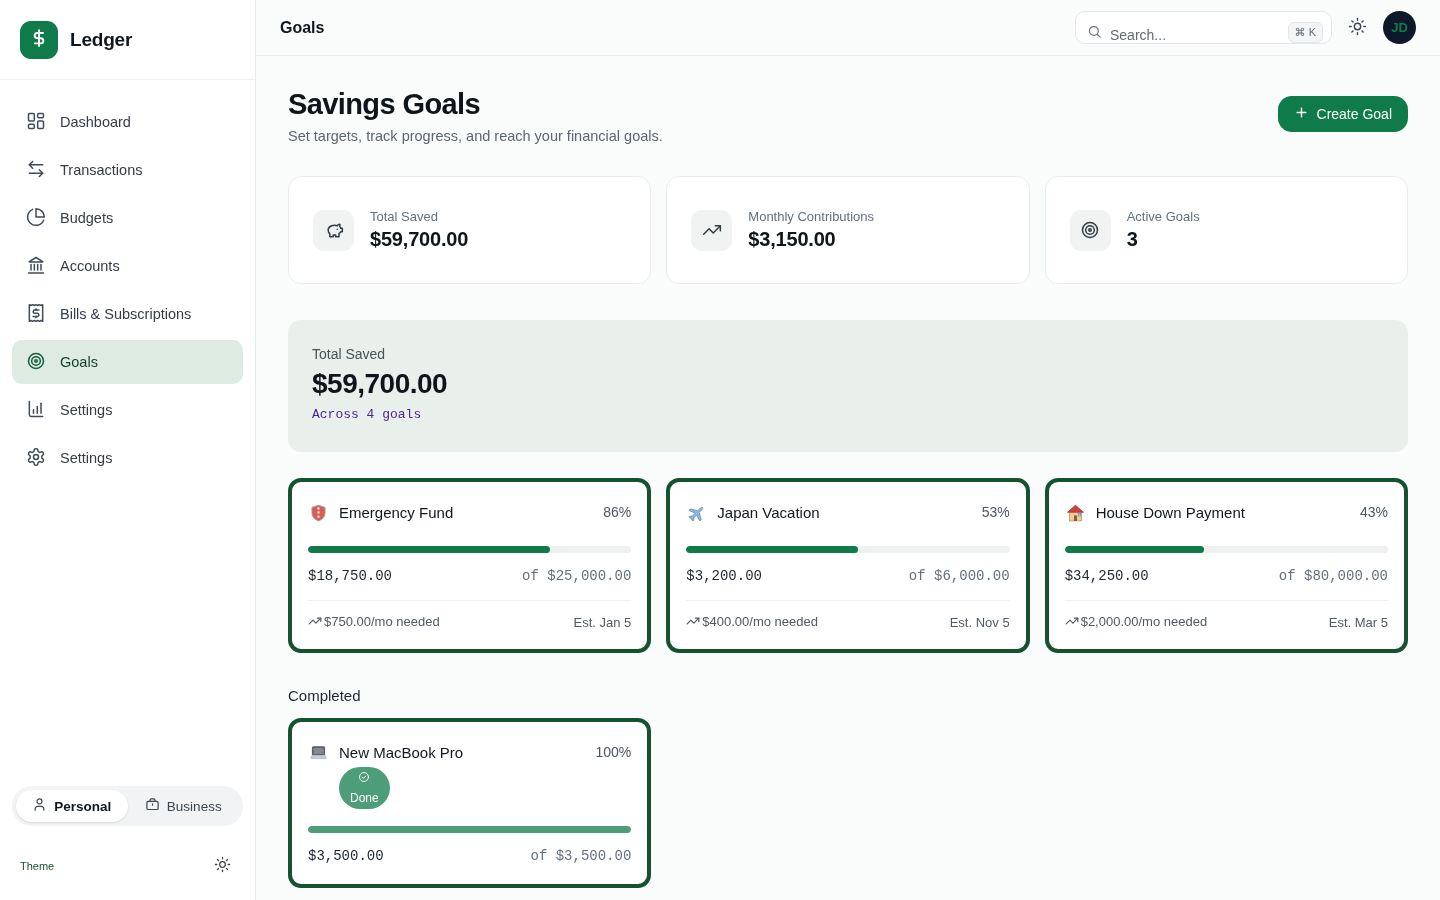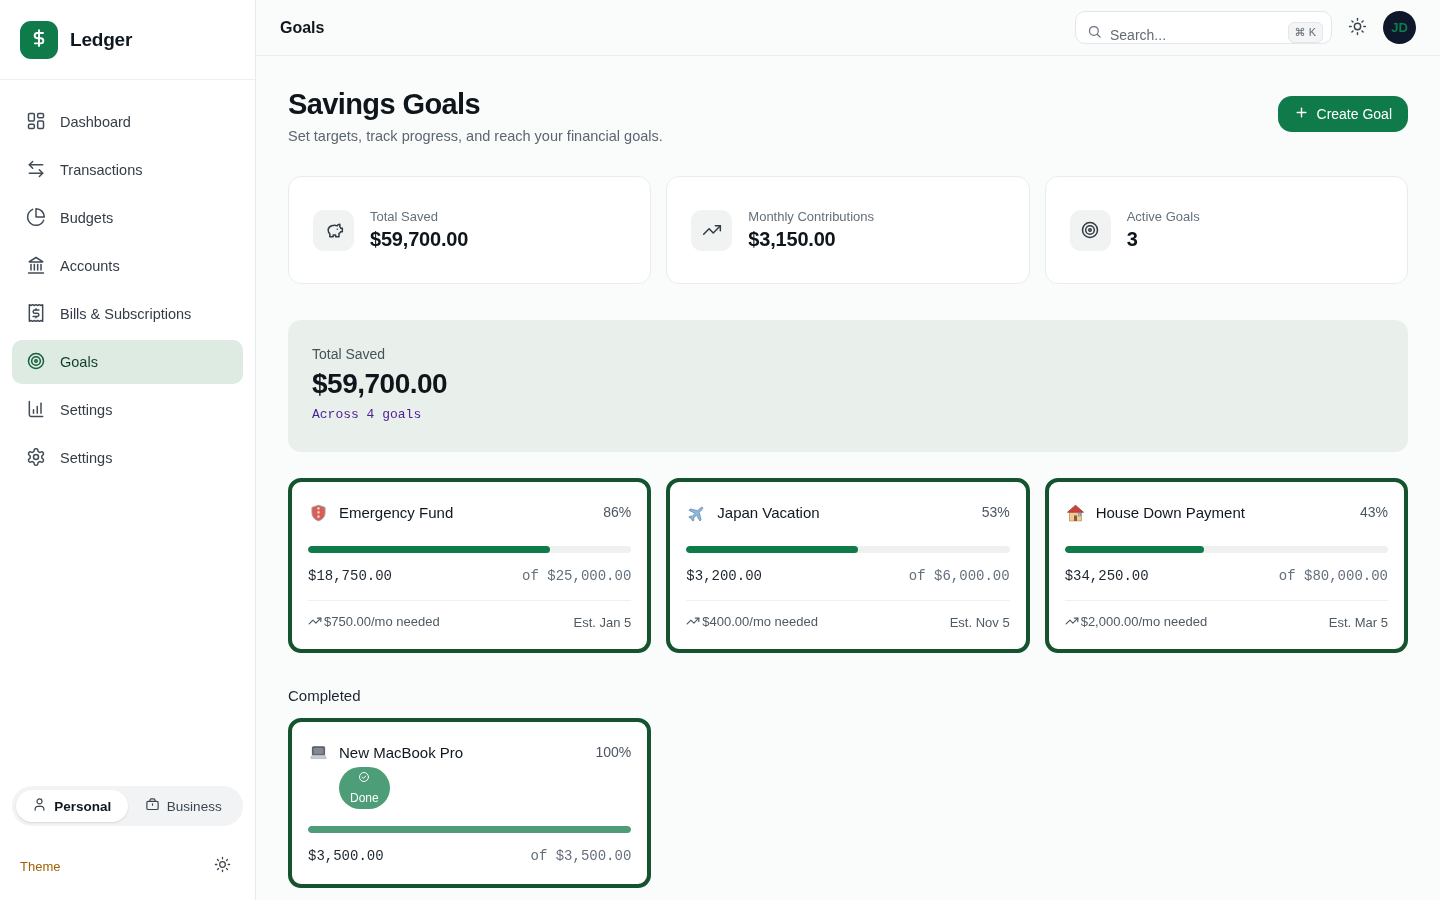--- a/index.html
+++ b/index.html
@@ -16,21 +16,21 @@
   .nav-item { display:flex; align-items:center; gap:14px; height:44px; padding:0 14px; border-radius:10px; margin-bottom:4px; font-size:14.5px; color:#333d47; cursor:pointer; }
   .nav-item svg { width:20px; height:20px; stroke:#414b56; fill:none; stroke-width:1.8; stroke-linecap:round; stroke-linejoin:round; flex-shrink:0; }
   .nav-item.active { background:#ddebe2; color:#113d28; font-weight:500; }
   .nav-item.active svg { stroke:#155e3b; }
   .sidebar-bottom { padding:12px 12px 18px 12px; }
   .segmented { display:flex; background:#f1f3f4; border-radius:999px; padding:4px; }
   .segment { flex:1; display:flex; align-items:center; justify-content:center; gap:7px; height:32px; border:none; background:transparent; border-radius:999px; font-family:inherit; font-size:13.5px; color:#3c454f; cursor:pointer; }
   .segment svg { width:15px; height:15px; stroke:#3c454f; fill:none; stroke-width:1.9; stroke-linecap:round; stroke-linejoin:round; }
   .segment.selected { background:#ffffff; box-shadow:0 1px 2px rgba(16,24,40,.12); font-weight:600; color:#10181f; }
   .theme-row { display:flex; align-items:center; justify-content:space-between; padding:26px 8px 2px 8px; }
-  .theme-label { font-size:13px; color:#a16207; }
+  .theme-label { font-size:11px; color:#14532d; }
   .icon-btn { background:none; border:none; cursor:pointer; display:flex; align-items:center; justify-content:center; padding:4px; }
   .icon-btn svg { width:17px; height:17px; stroke:#3c454f; fill:none; stroke-width:1.8; stroke-linecap:round; }
 
   
   .main { flex:1; display:flex; flex-direction:column; min-width:0; }
   .topbar { height:56px; display:flex; align-items:center; justify-content:space-between; padding:0 24px; border-bottom:1px solid #e9edee; flex-shrink:0; }
   .topbar-title { font-size:16px; font-weight:700; color:#10181f; }
   .topbar-right { display:flex; align-items:center; gap:12px; }
   .search-box { display:flex; align-items:flex-end; gap:8px; width:257px; height:33px; background:#fff; border:1px solid #e3e7ea; border-radius:10px; padding:0 8px 0 11px; }
   .search-box svg { width:15px; height:15px; stroke:#6a737d; fill:none; stroke-width:2; stroke-linecap:round; flex-shrink:0; }

